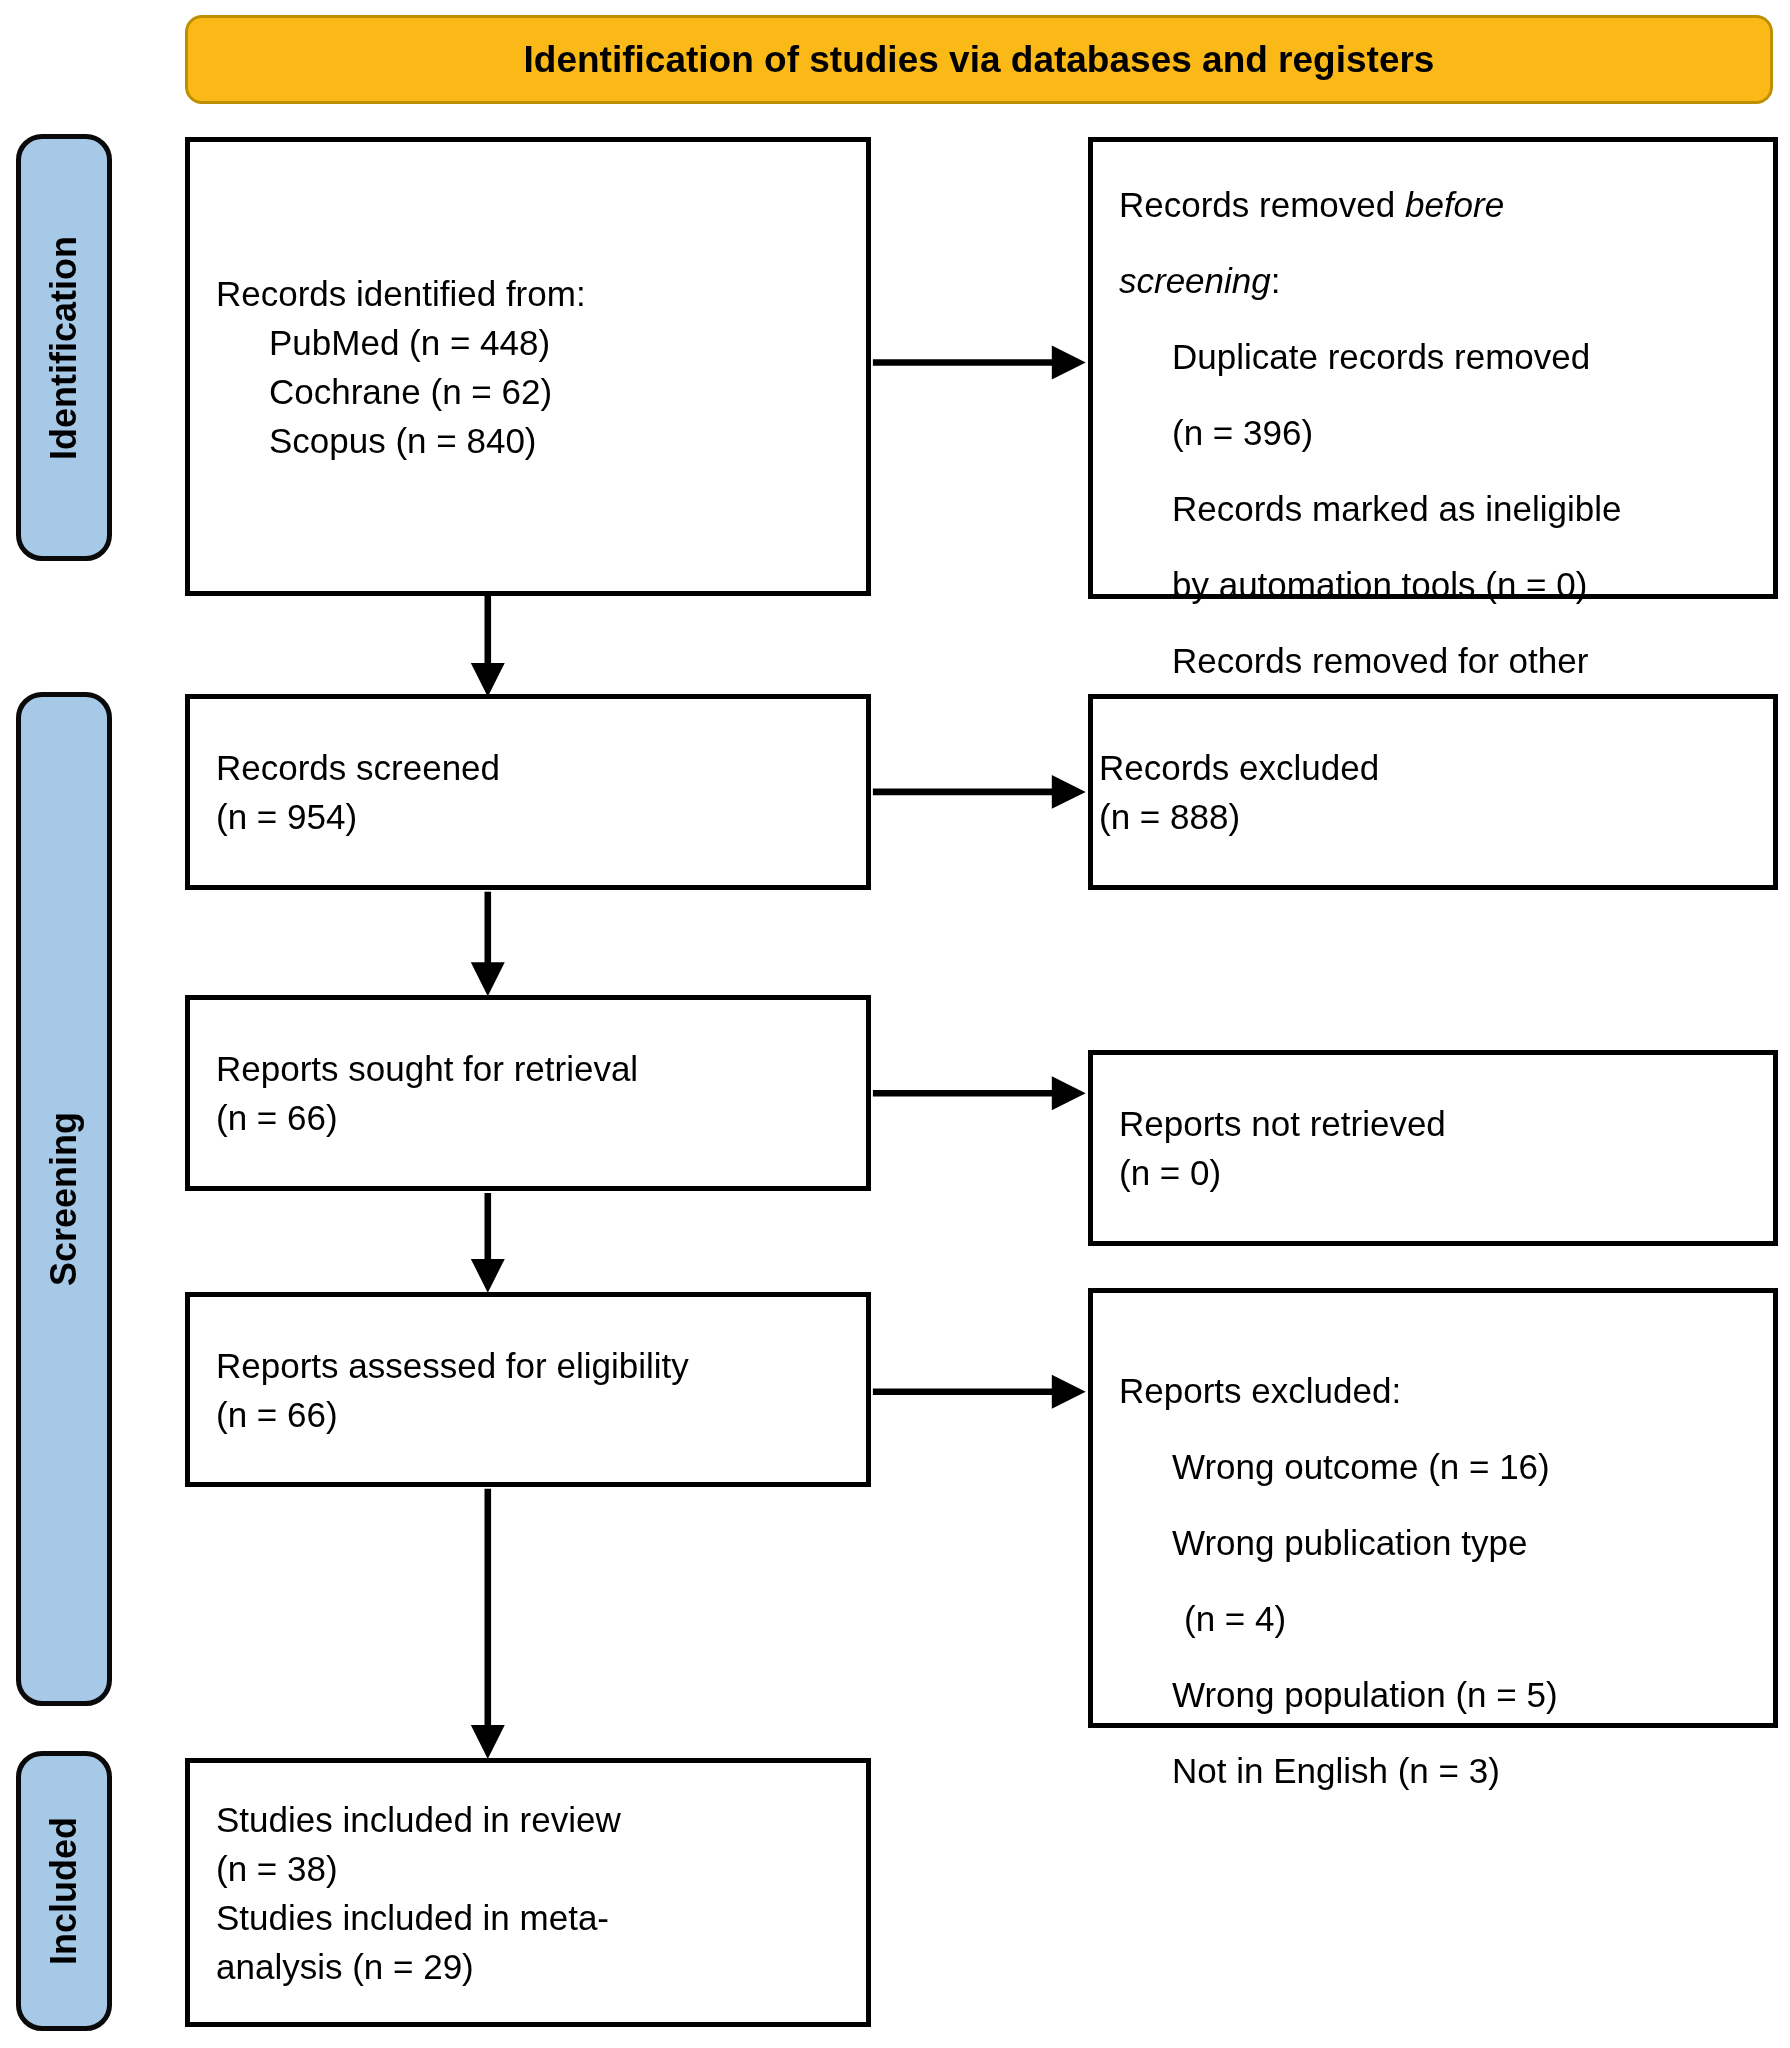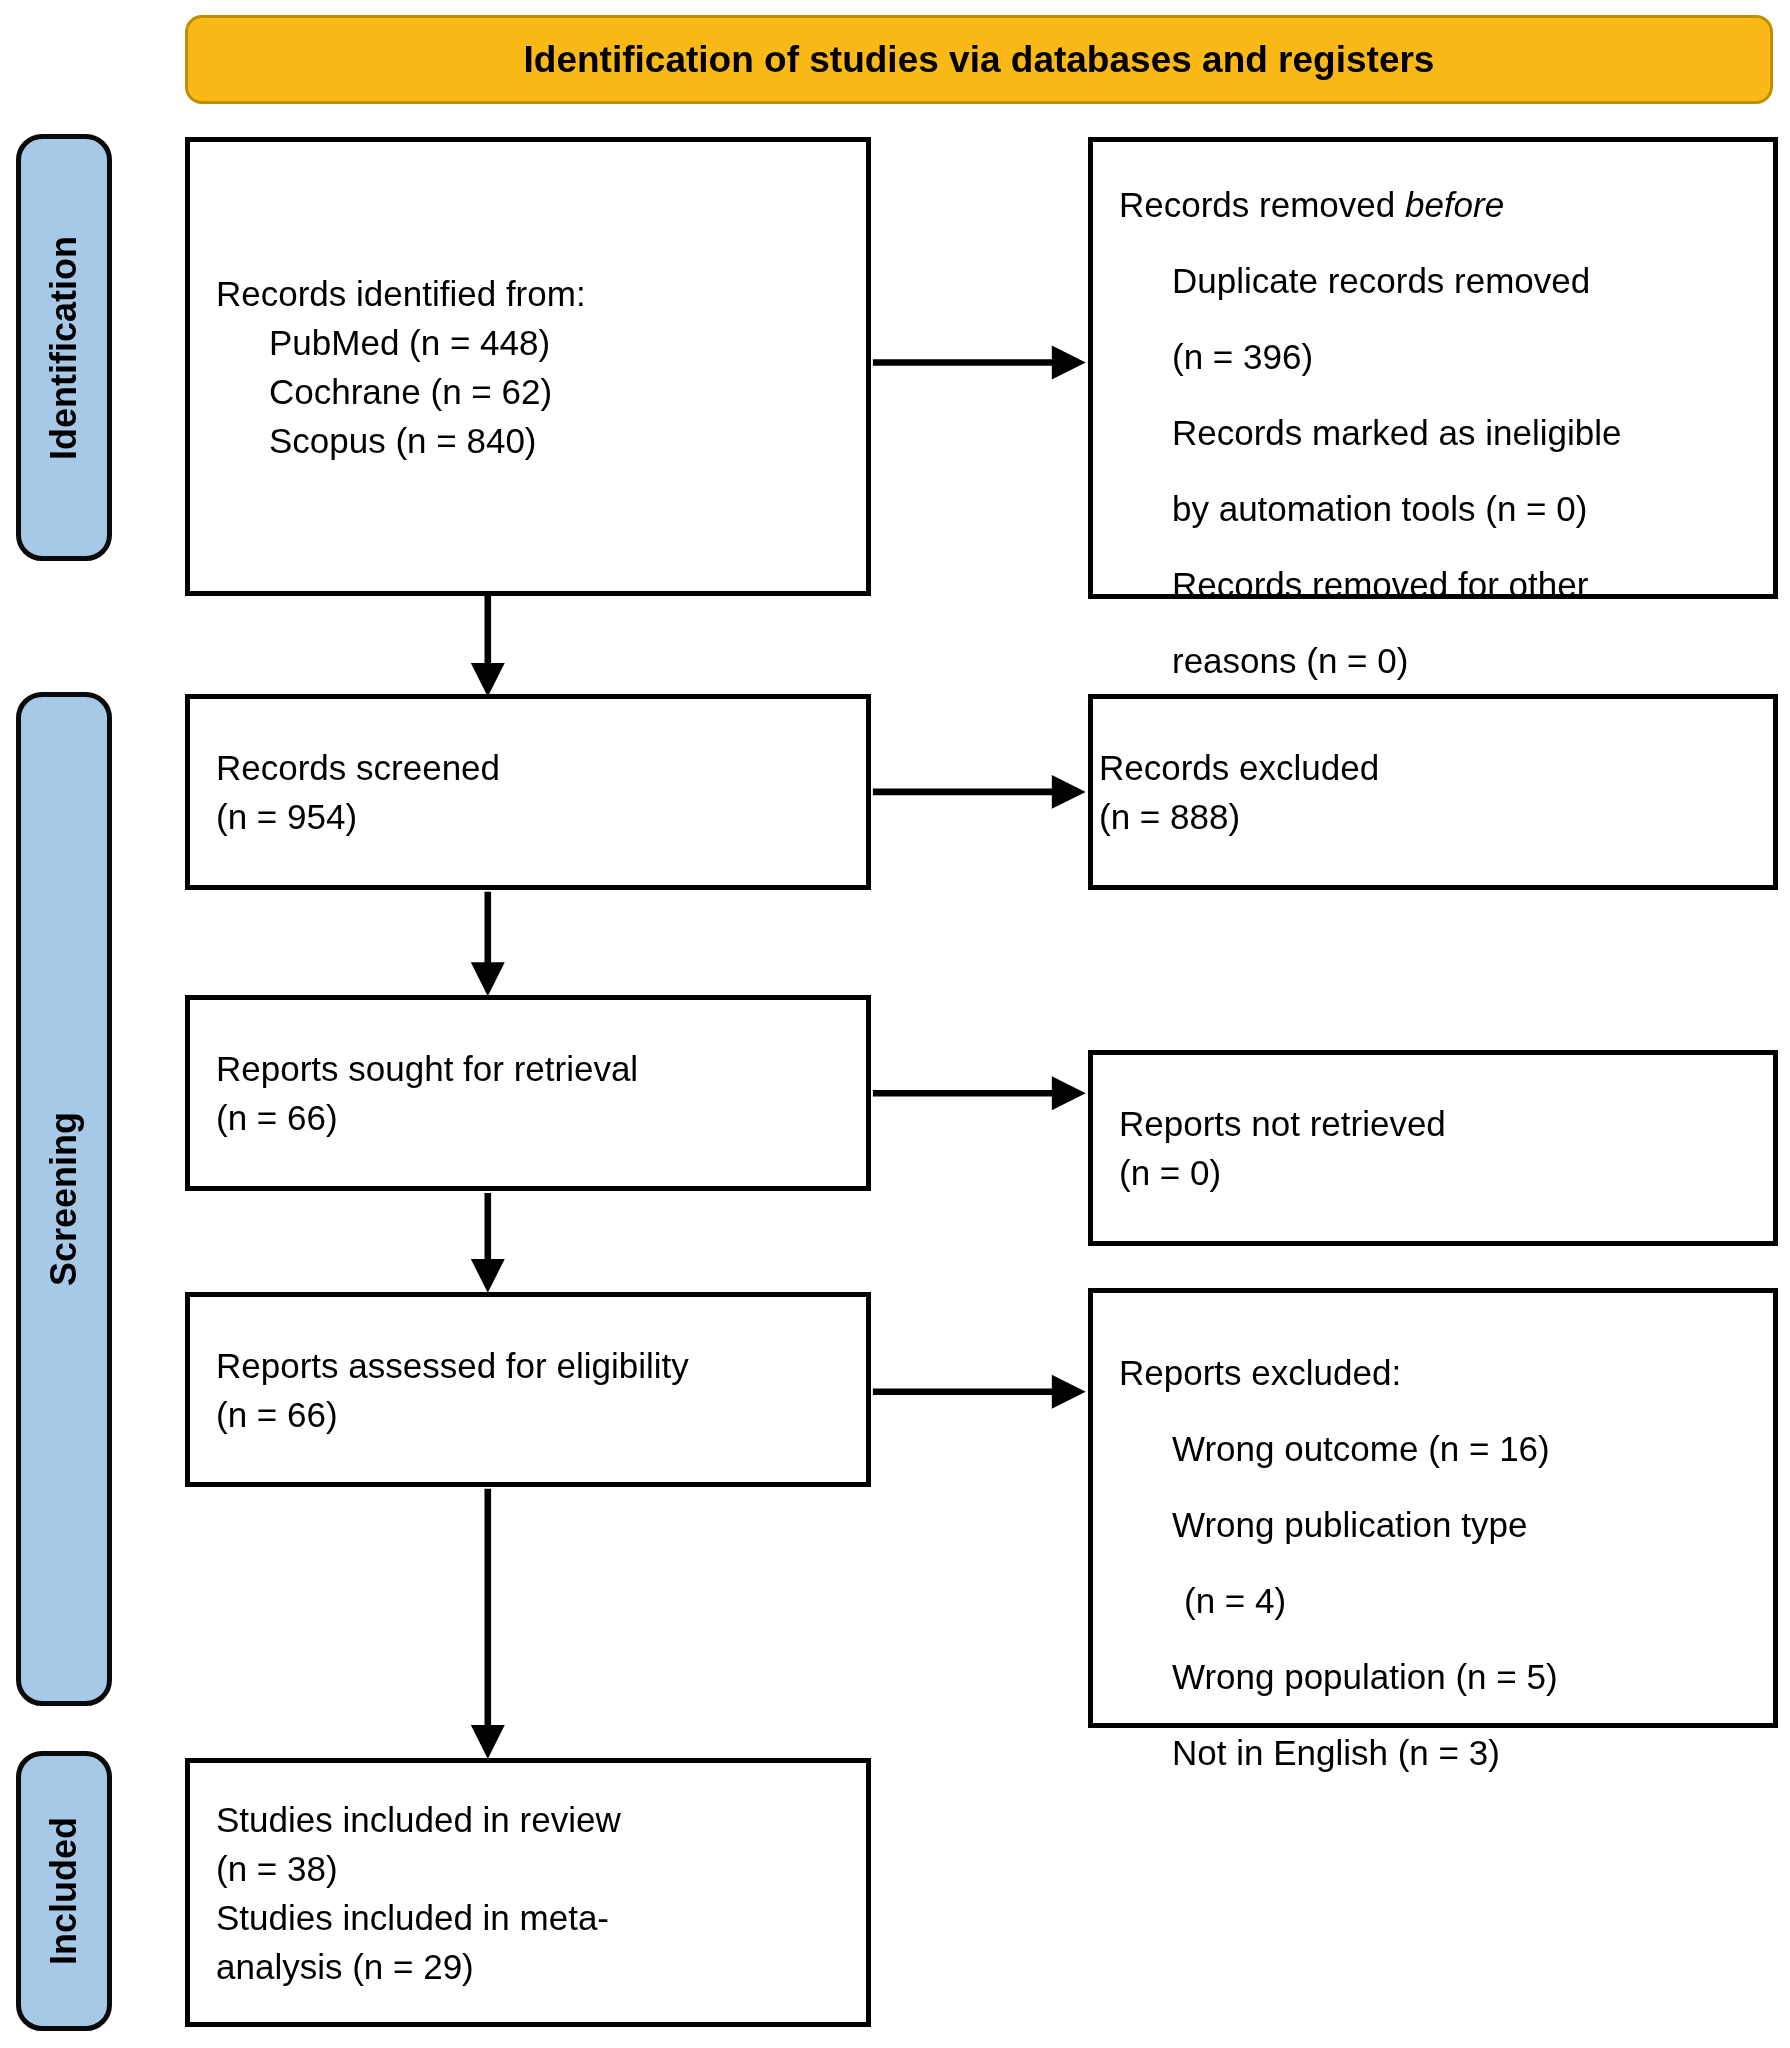--- a/index.html
+++ b/index.html
@@ -36,21 +36,21 @@
   .indent  { margin-left:53px; }
   .nudge   { margin-left:65px; }
 
   .box-records-identified { left:185px;  top:137px;  width:686px; height:459px; }
   .box-records-removed    { left:1088px; top:137px;  width:690px; height:462px; padding-top:38px; }
   .box-records-screened   { left:185px;  top:694px;  width:686px; height:196px; }
   .box-records-excluded   { left:1088px; top:694px;  width:690px; height:196px;padding-left:6px; }
   .box-reports-sought     { left:185px;  top:995px; width:686px; height:196px; }
   .box-reports-not-retrieved { left:1088px; top:1050px; width:690px; height:196px; }
   .box-reports-assessed   { left:185px;  top:1292px; width:686px; height:195px; }
-  .box-reports-excluded   { left:1088px; top:1288px; width:690px; height:440px; padding-top:55px; }
+  .box-reports-excluded   { left:1088px; top:1288px; width:690px; height:440px; padding-top:73px; }
   .box-studies-included   { left:185px;  top:1758px; width:686px; height:269px; }
 
   .arrows { position:absolute; left:0; top:0; pointer-events:none; }
   .arrows line    { stroke:#000; stroke-width:7; }
   .arrows polygon { fill:#000; }
 </style>
 </head>
 <body>
 
 <div class="canvas">
@@ -71,20 +71,21 @@
 
   <div class="box box-records-identified">
     <div>Records identified from:</div>
     <div class="indent">PubMed (n = 448)</div>
     <div class="indent">Cochrane (n = 62)</div>
     <div class="indent">Scopus (n = 840)</div>
   </div>
 
   <div class="box box-records-removed top-align">
     <div><span>Records removed </span><i>before</i></div>
+    <div><i>screening</i><span>:</span></div>
     <div class="indent">Duplicate records removed</div>
     <div class="indent">(n = 396)</div>
     <div class="indent">Records marked as ineligible</div>
     <div class="indent">by automation tools (n = 0)</div>
     <div class="indent">Records removed for other</div>
     <div class="indent">reasons (n = 0)</div>
   </div>
 
   <div class="box box-records-screened">
     <div>Records screened</div>

